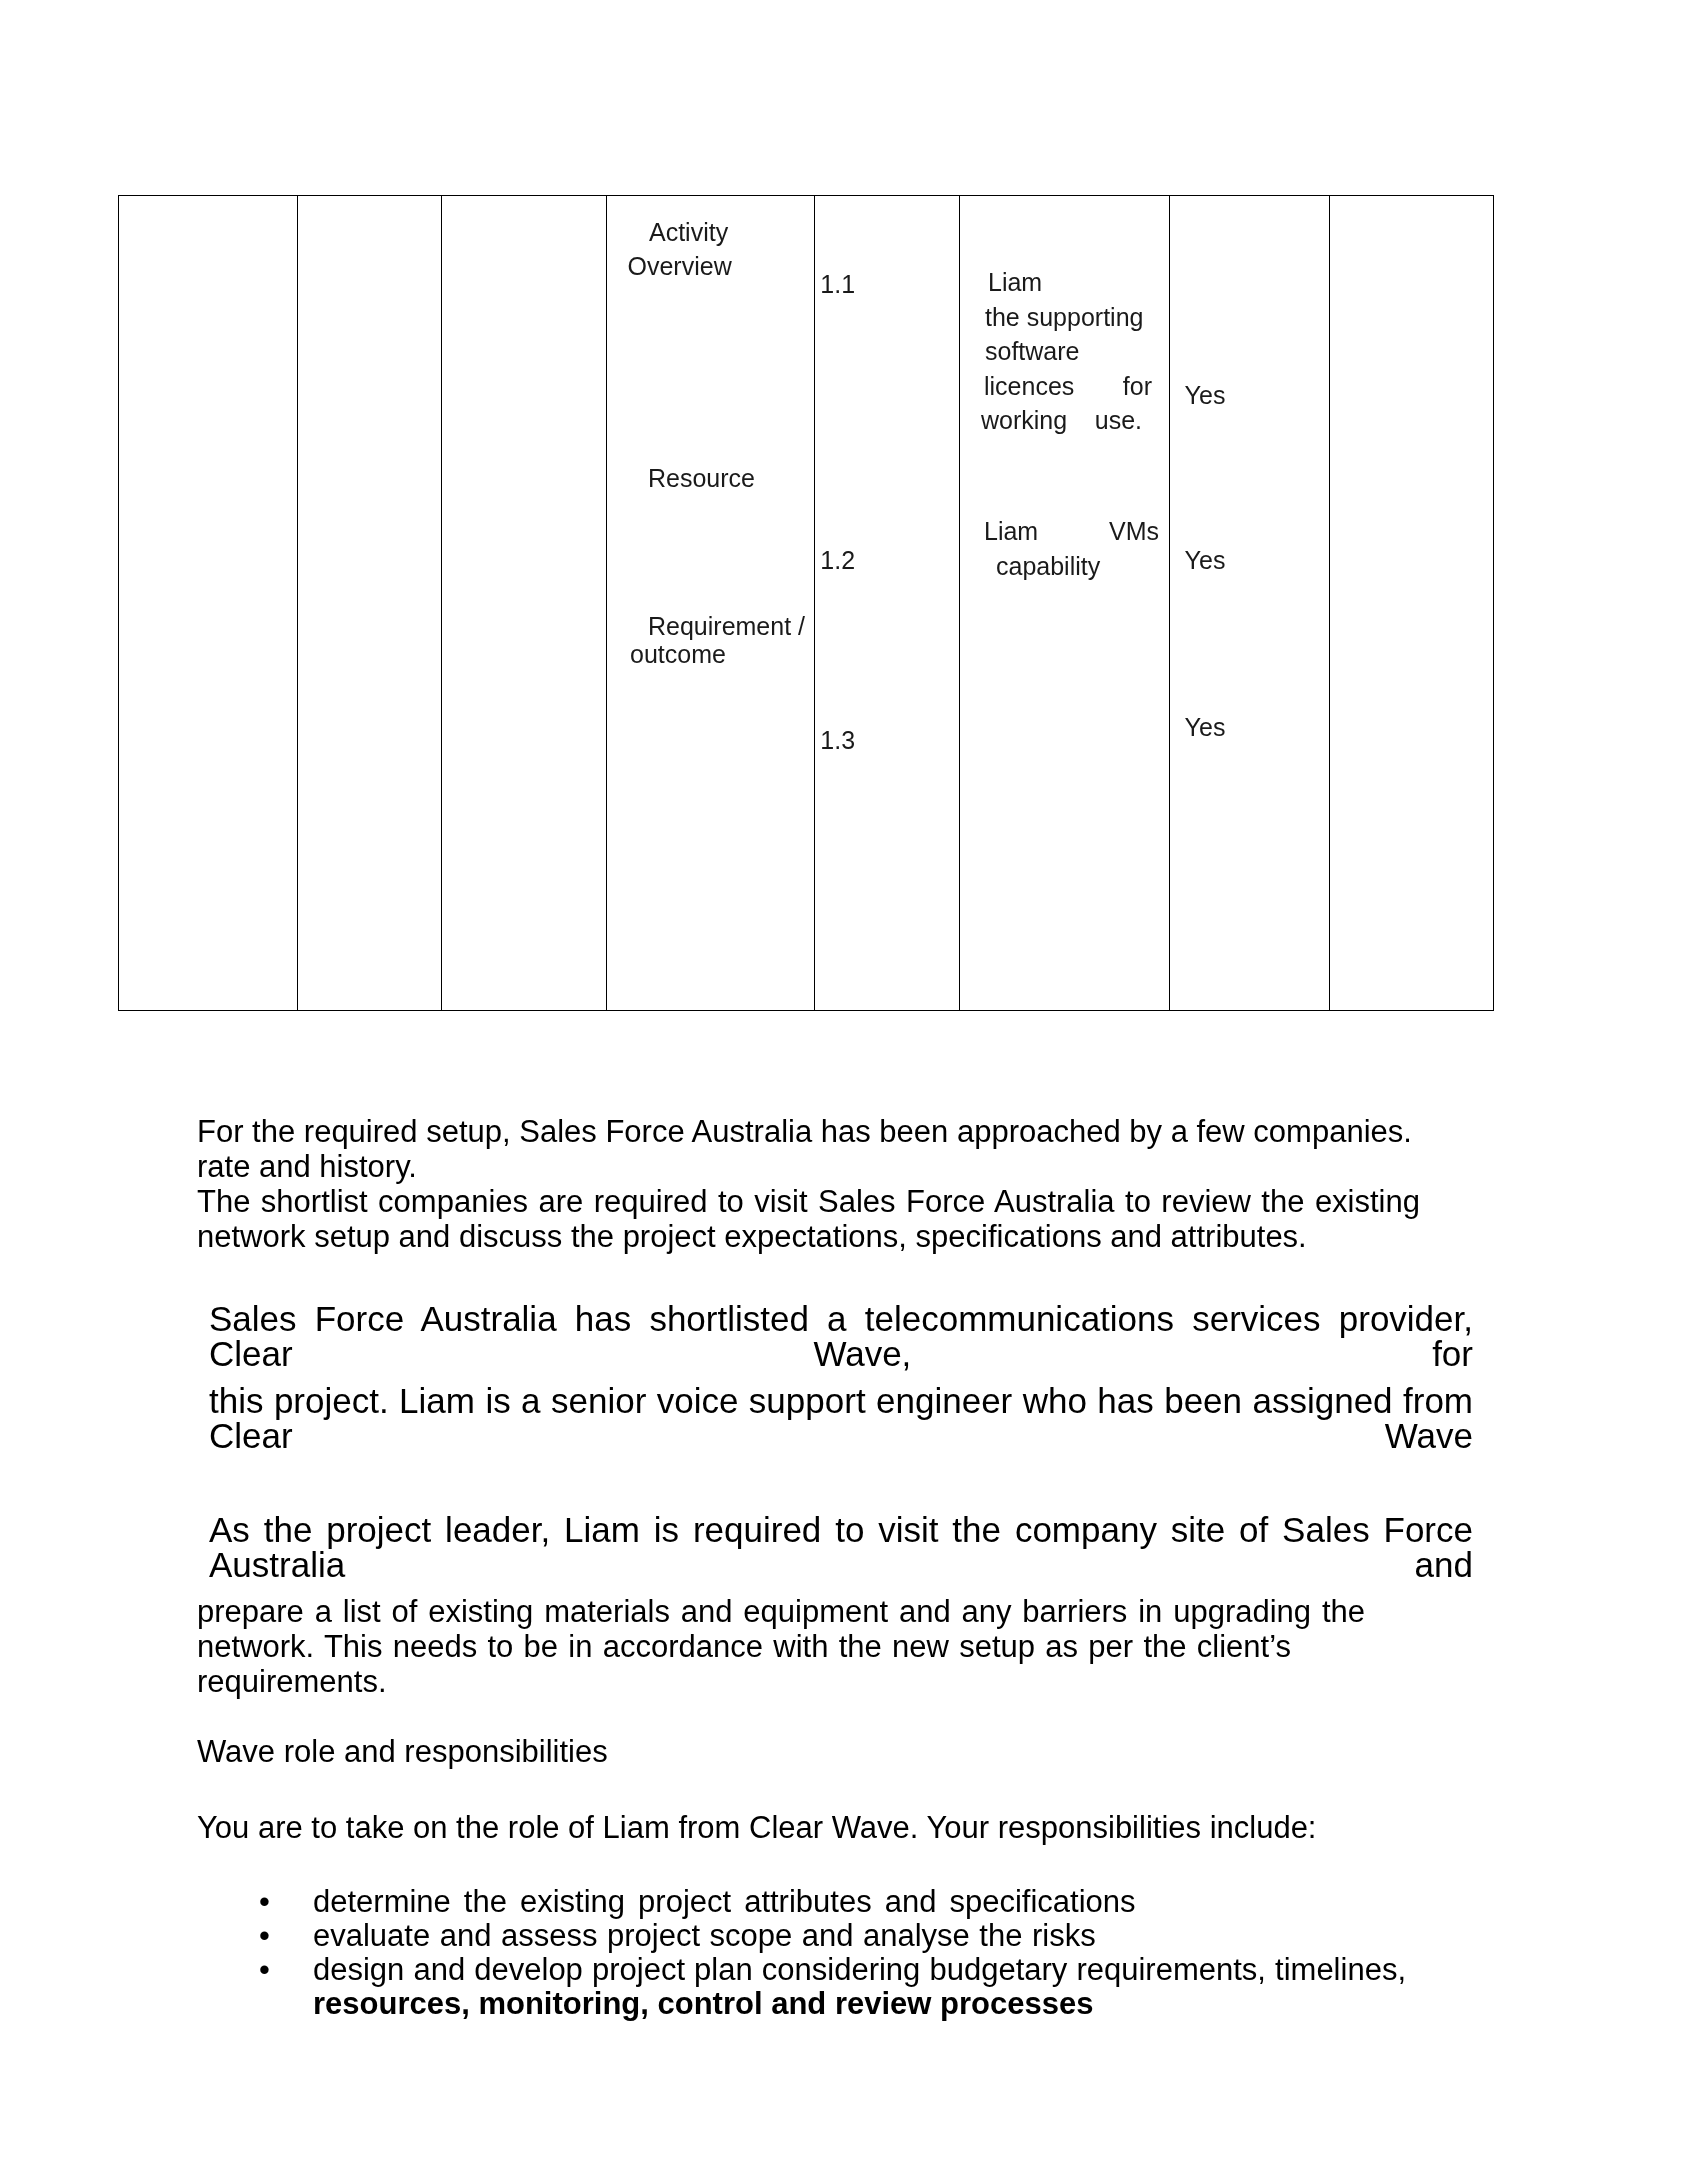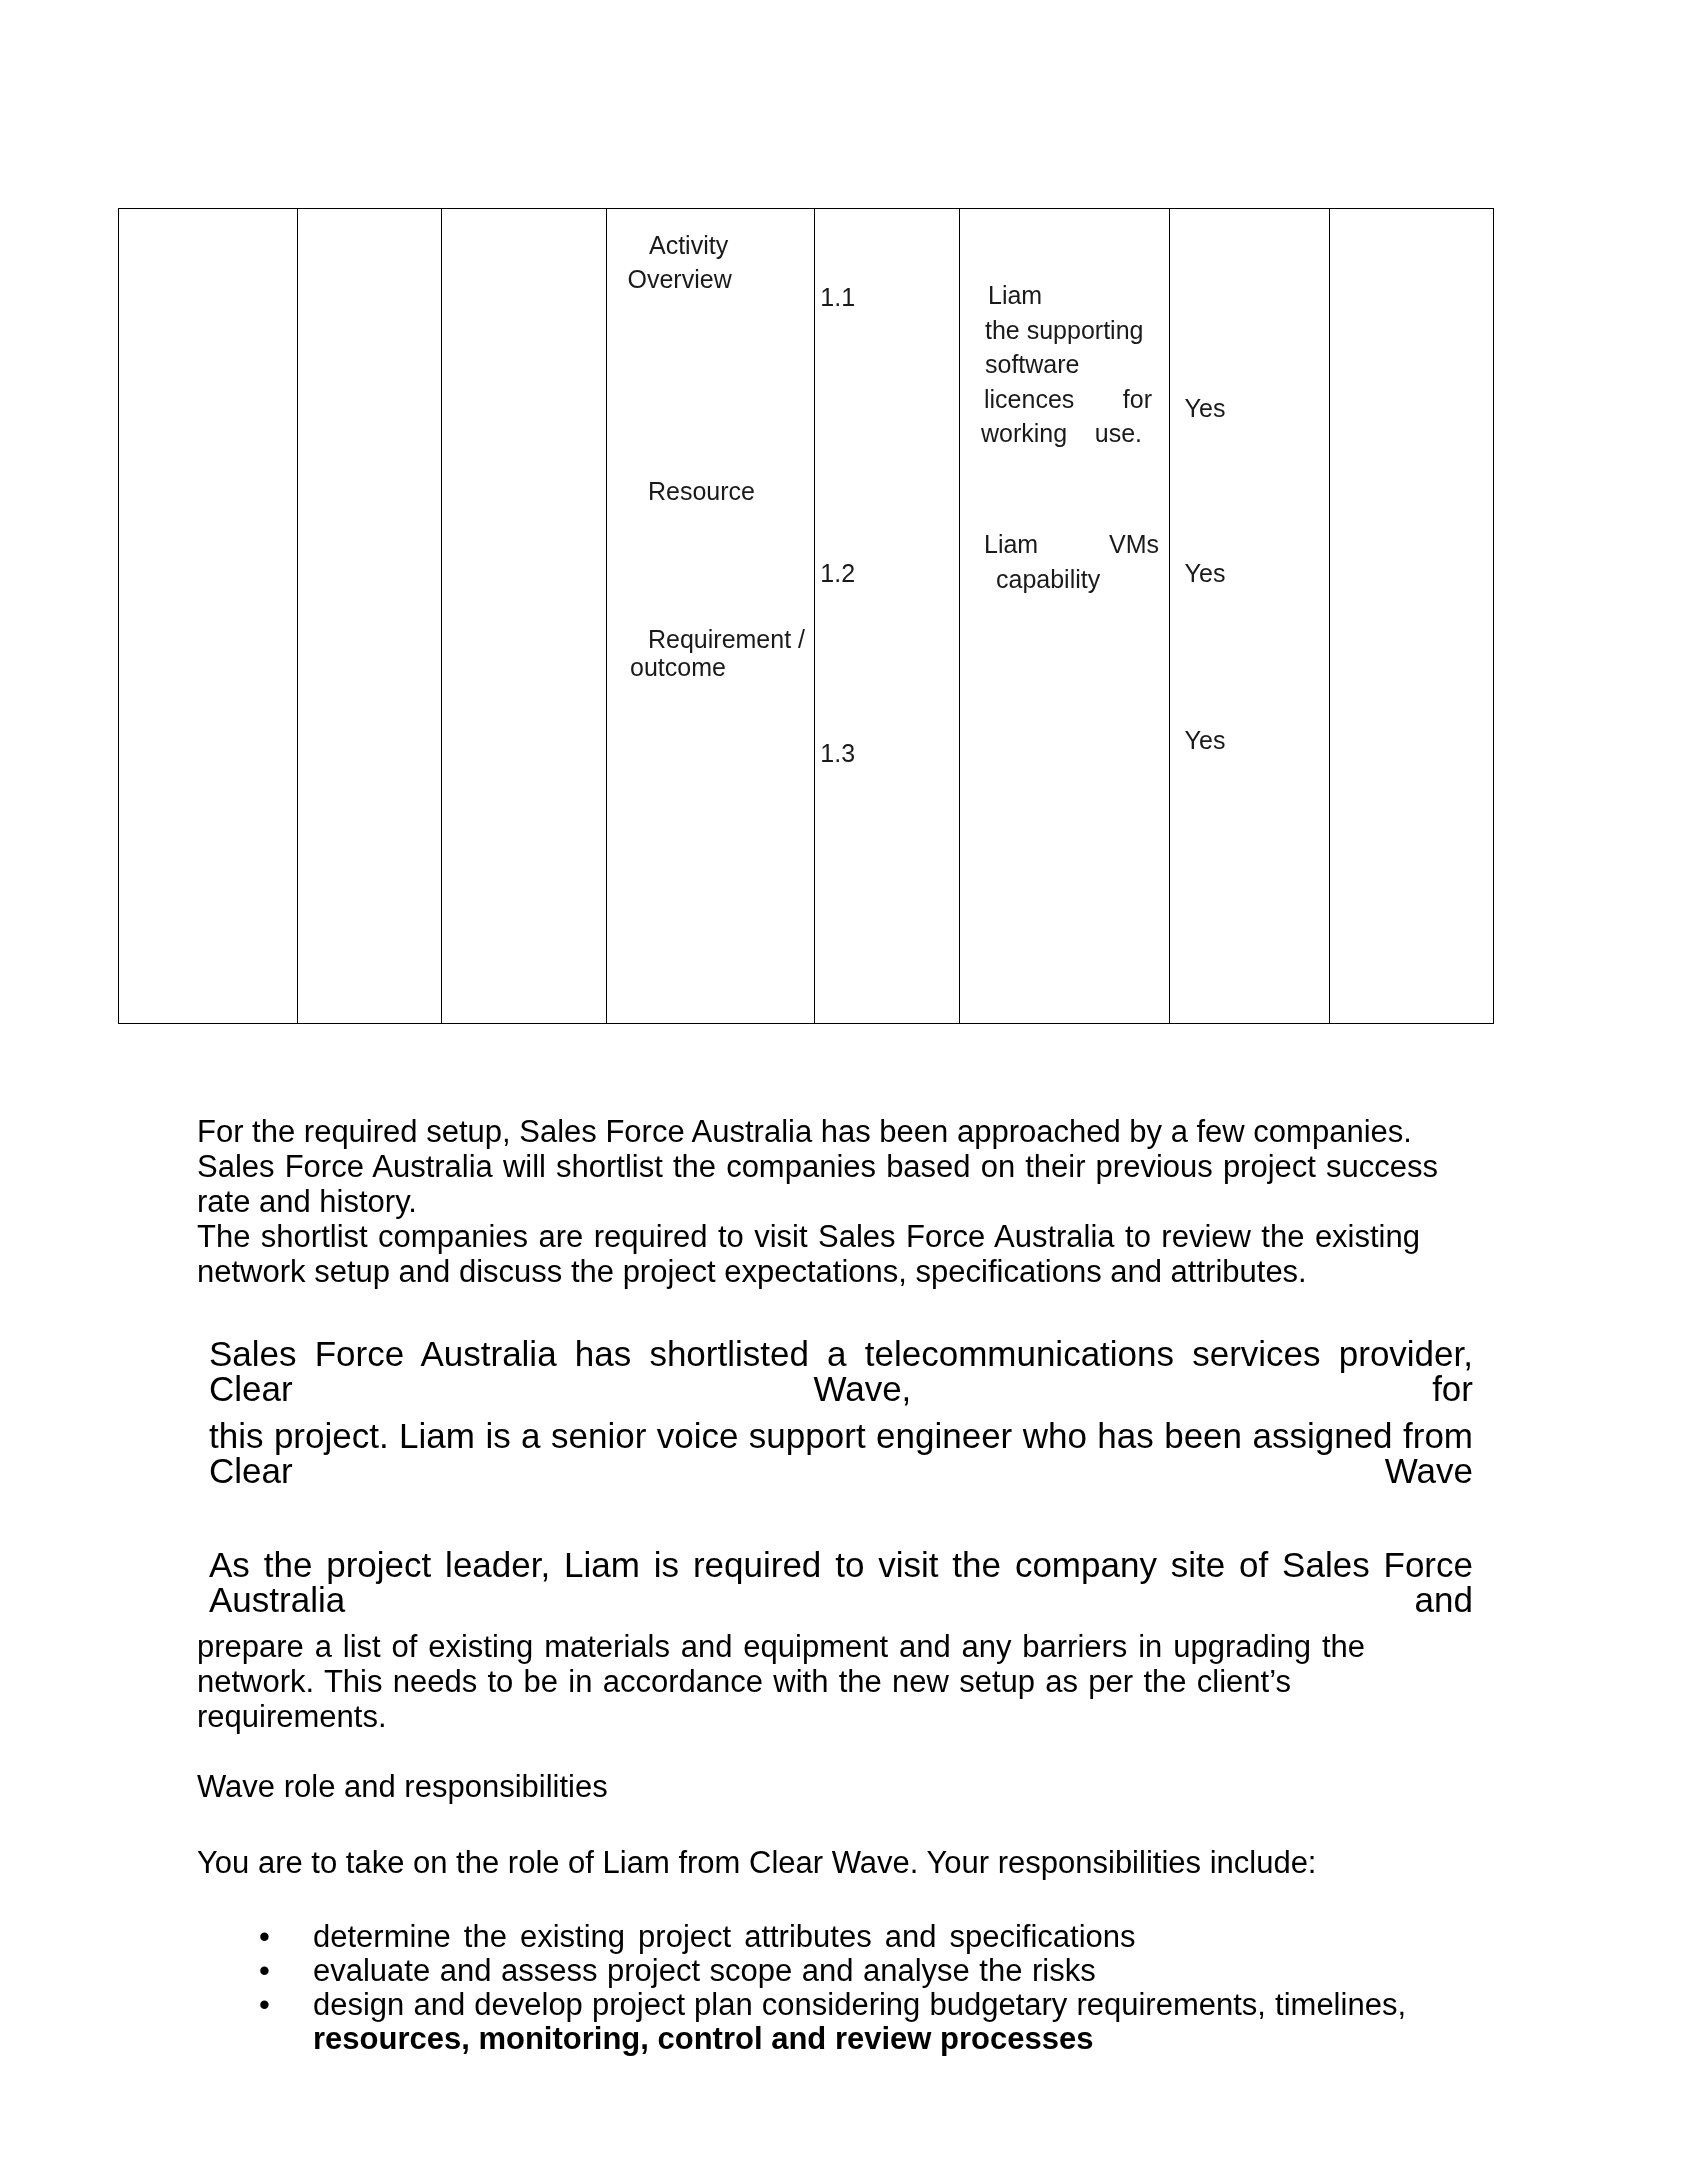--- a/index.html
+++ b/index.html
@@ -1,20 +1,20 @@
 <!DOCTYPE html>
 <html style="font-size:10.6px"><head>
 <meta charset="utf-8">
 <style>
   html,body{margin:0;padding:0;background:#ffffff;}
   body{width:1687px;height:2183px;font-family:"Liberation Sans",sans-serif;}
   .page{position:relative;width:1687px;height:2183px;overflow:hidden;background:#fff;}
 
   
-  .tbl{position:absolute;left:118px;top:208px;width:1375px;height:816px;
+  .tbl{position:absolute;left:118px;top:195px;width:1375px;height:816px;
        border-collapse:collapse;table-layout:fixed;}
   .tbl td{border:1.3px solid #000000;vertical-align:top;padding:0;}
   .cellbox{position:relative;width:100%;height:100%;}
   .ct{position:absolute;font-family:"Liberation Sans",sans-serif;font-size:25px;
       line-height:34px;color:#1a1a1a;white-space:pre-line;}
   .ctj{display:block;text-align:justify;text-align-last:justify;white-space:nowrap;}
 
   
   .body{position:absolute;left:197px;top:1084px;width:1288px;color:#000000;}
   .act-h{font-size:33px;font-weight:bold;line-height:38px;color:#000000;margin:0;}
@@ -96,21 +96,20 @@
       <td>
             <div class="cellbox"></div>
           </td>
     </tr>
   </tbody>
     </table>
 
   <div class="body">
     <div class="sp2"></div>
     <div class="par">For the required setup, Sales Force Australia has been approached by a few companies.</div>
-    <div class="parS" style="width:1241px">Sales Force Australia will shortlist the companies based on their previous project success</div>
     <div class="par">rate and history.</div>
     <div class="parS" style="width:1223px">The shortlist companies are required to visit Sales Force Australia to review the existing</div>
     <div class="par">network setup and discuss the project expectations, specifications and attributes.</div>
     <div class="sp"></div>
     <div class="parJ">Sales Force Australia has shortlisted a telecommunications services provider, Clear Wave, for</div>
     <div class="parJ">this project. Liam is a senior voice support engineer who has been assigned from Clear Wave</div>
     <div class="sp"></div>
     <div class="parJ">As the project leader, Liam is required to visit the company site of Sales Force Australia and</div>
     <div class="parS" style="width:1168px">prepare a list of existing materials and equipment and any barriers in upgrading the</div>
     <div class="parS" style="width:1094px">network.  This needs to be in accordance with the new setup as per the client’s</div>

